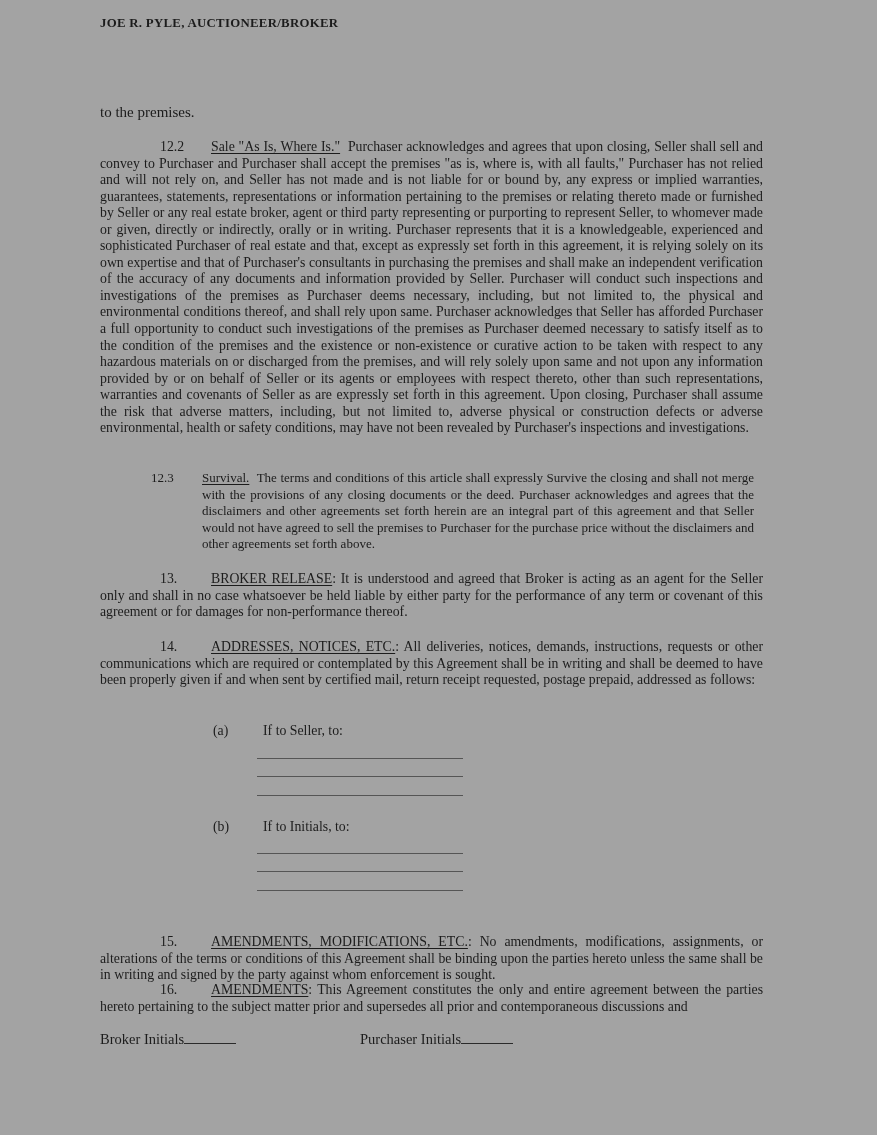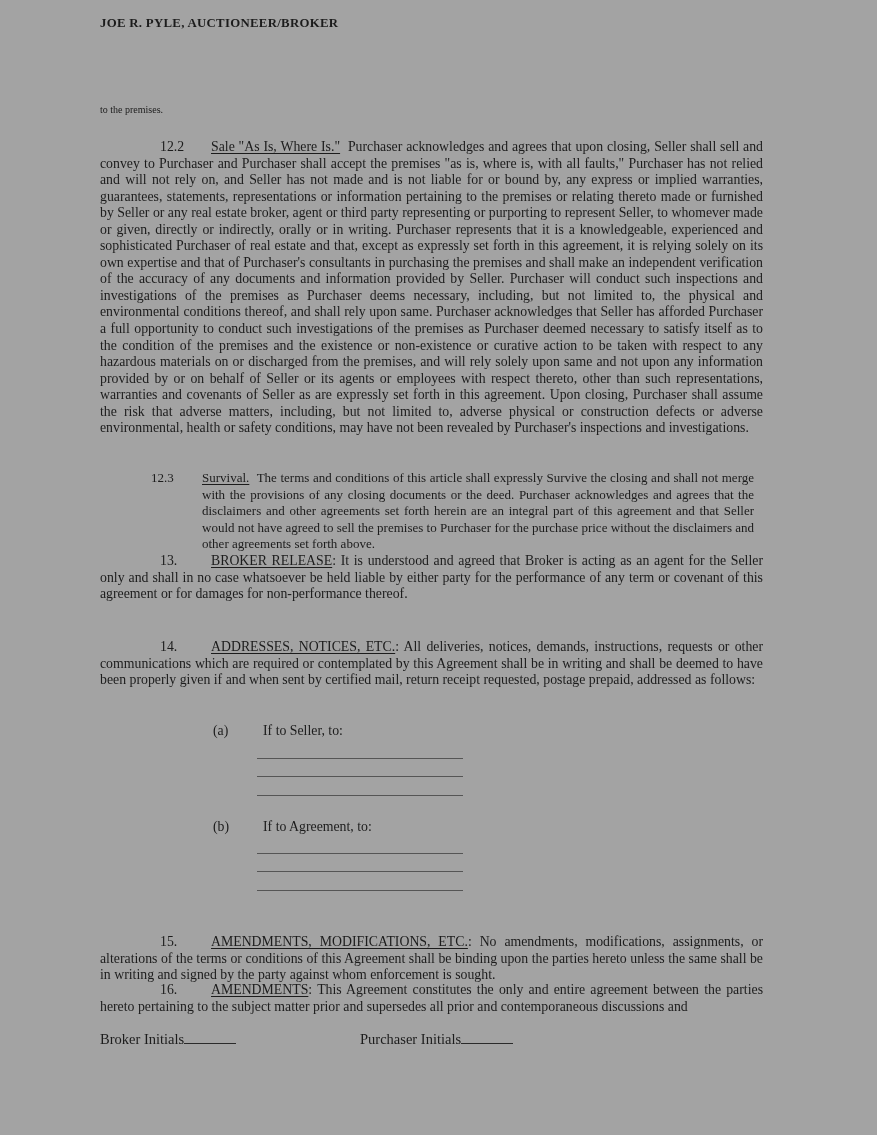--- a/index.html
+++ b/index.html
@@ -15,21 +15,21 @@
   .hdr {
     position: absolute;
     top: 16px; left: 100px;
     font-weight: bold;
     font-size: 12.8px;
     letter-spacing: 0.3px;
   }
   .frag {
     position: absolute;
     top: 104px; left: 100px;
-    font-size: 10px;
+    font-size: 15px;
   }
   .para {
     position: absolute;
     left: 100px;
     width: 663px;
     font-size: 13.8px;
     line-height: 16.55px;
     text-align: justify;
   }
   .para.indent { text-indent: 60px; }
@@ -74,21 +74,21 @@
   .footer-item.purchaser { left: 260px; }
   .init-blank {
     display: inline-block;
     width: 52px;
     height: 14px;
     border-bottom: 1.4px solid #2a2a2a;
   }
   
   .p122 { top: 139px; }
   .p123 { top: 470px; }
-  .p13  { top: 553px; }
+  .p13  { top: 571px; }
   .p14  { top: 639px; }
   .row-a { top: 723px; font-family: Liberation Serif, serif; }
   .stack-a { top: 740px; }
   .row-b { top: 819px; }
   .stack-b { top: 835px; }
   .p15  { top: 934px; }
   .p16  { top: 982px; }
 </style>
 </head>
 <body>
@@ -108,21 +108,21 @@
   <div class="para indent p14"><span class="num">14.</span><span class="uline" style="margin-right:0">ADDRESSES, NOTICES, ETC.</span><span>: All deliveries, notices, demands, instructions, requests or other communications which are required or contemplated by this Agreement shall be in writing and shall be deemed to have been properly given if and when sent by certified mail, return receipt requested, postage prepaid, addressed as follows:</span></div>
 
   <div class="notice-row row-a"><span class="notice-label">(a)</span><span>If to Seller, to:</span></div>
 
   <div class="blank-stack stack-a">
     <div class="blank-line"></div>
     <div class="blank-line"></div>
     <div class="blank-line"></div>
   </div>
 
-  <div class="notice-row row-b"><span class="notice-label">(b)</span><span>If to Agreement, to:</span></div>
+  <div class="notice-row row-b"><span class="notice-label">(b)</span><span>If to Initials, to:</span></div>
 
   <div class="blank-stack stack-b">
     <div class="blank-line"></div>
     <div class="blank-line"></div>
     <div class="blank-line"></div>
   </div>
 
   <div class="para indent p15"><span class="num">15.</span><span class="uline" style="margin-right:0">AMENDMENTS, MODIFICATIONS, ETC.</span><span>: No amendments, modifications, assignments, or alterations of the terms or conditions of this Agreement shall be binding upon the parties hereto unless the same shall be in writing and signed by the party against whom enforcement is sought.</span></div>
 
   <div class="para indent p16"><span class="num">16.</span><span class="uline" style="margin-right:0">AMENDMENTS</span><span>: This Agreement constitutes the only and entire agreement between the parties hereto pertaining to the subject matter prior and supersedes all prior and contemporaneous discussions and</span></div>

